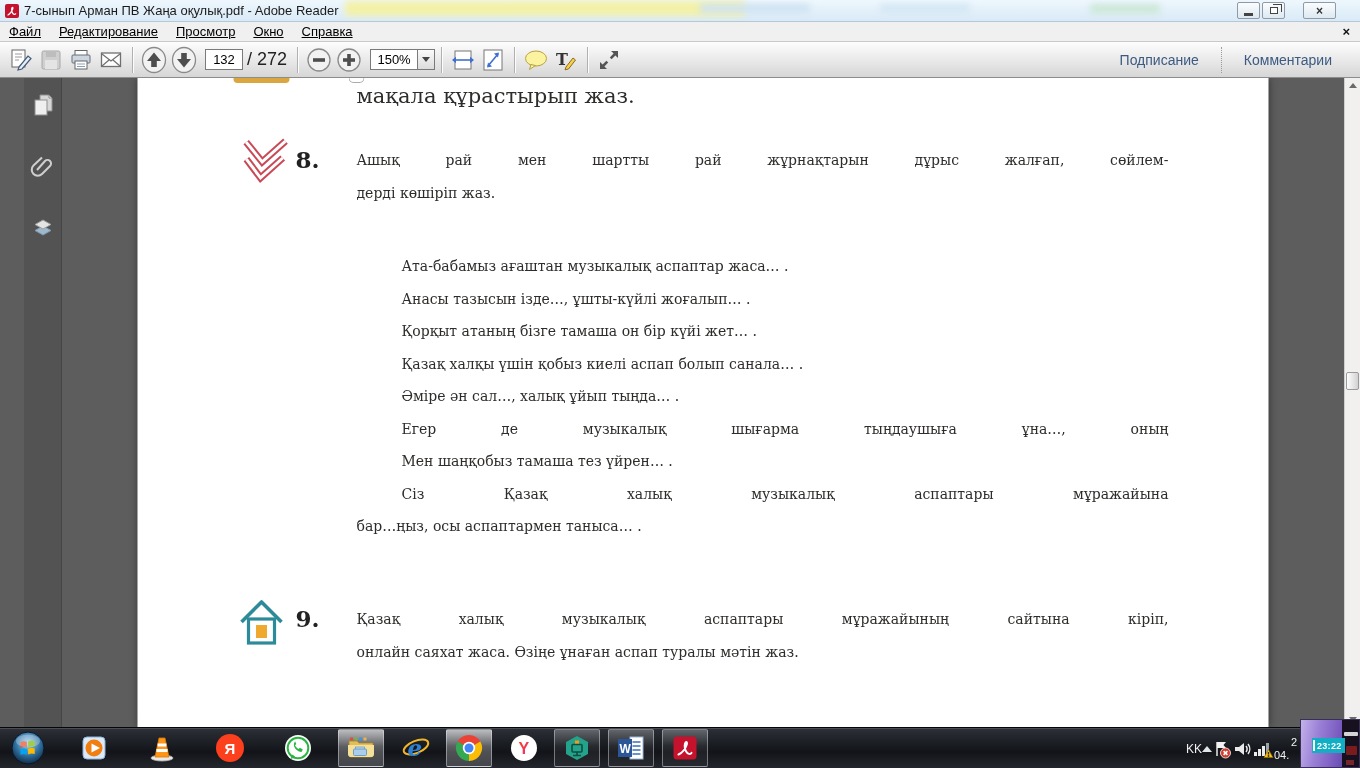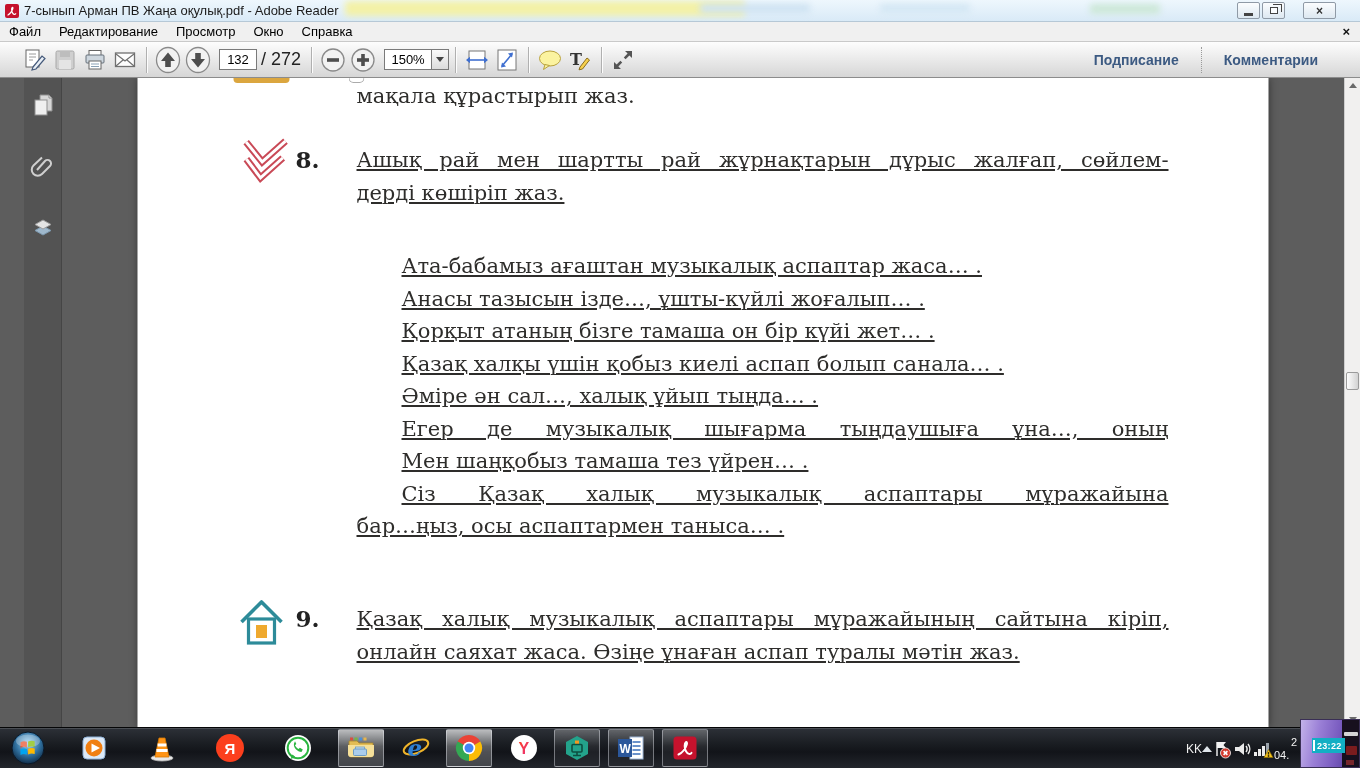--- a/index.html
+++ b/index.html
@@ -16,34 +16,34 @@
           background:linear-gradient(#fbfdfe,#dde8f1); display:flex; align-items:center; justify-content:center; }
   .wbtn-min  { left:1237px; width:23px; }
   .wbtn-rest { left:1262px; width:23px; }
   .wbtn-close{ left:1303px; width:33px; font-size:12px; font-weight:bold; color:#333; }
   .glyph-min { width:9px; height:3px; background:#444; margin-top:7px; }
   .glyph-rest { width:8px; height:7px; border:1.5px solid #444; position:relative; background:#fbfdfe; }
   .glyph-rest::before { content:""; position:absolute; left:2px; top:-4px; width:8px; height:7px; border:1.5px solid #444; border-bottom:none; border-left:none; }
 
   
   .menubar { height:20px; background:#f0f0f0; border-bottom:1px solid #c9c9c9; display:flex; align-items:center; font-size:13px; color:#000; }
-  .menu-item { padding:16px 9px; height:100%; display:flex; align-items:center; cursor:default; }
+  .menu-item { padding:16px 9px; height:100%; display:flex; align-items:center; cursor:default;text-decoration:underline; }
   .menu-close { margin-left:auto; padding:0 10px; font-weight:bold; font-size:13px; color:#111; }
 
   
-  .toolbar { height:36px; background:linear-gradient(#fdfdfd,#e2e2e2 70%,#d6d6d6); border-bottom:1px solid #8c8c8c; display:flex; align-items:center; padding:0 20px; }
+  .toolbar { height:36px; background:linear-gradient(#fdfdfd,#e2e2e2 70%,#d6d6d6); border-bottom:1px solid #8c8c8c; display:flex; align-items:center; padding:0 6px; }
   .tbtn { width:30px; height:28px; display:flex; align-items:center; justify-content:center; border-radius:3px; }
   .tb-sep { width:1px; height:26px; background:#b0b0b0; box-shadow:1px 0 0 #fdfdfd; margin:0 6px; }
   .page-input { width:38px; height:21px; border:1px solid #7a7a7a; background:#fff; font-size:13px; text-align:center; font-family:"Liberation Sans",sans-serif; margin:0 4px 0 6px; }
   .page-total { font-size:18px; color:#222; margin-right:4px; white-space:nowrap; }
   .zoombox { width:48px; height:21px; border:1px solid #7a7a7a; background:#fff; font-size:13px; display:flex; align-items:center; justify-content:center; margin-left:6px; }
   .zoomdrop { width:17px; height:21px; border:1px solid #7a7a7a; border-left:none; background:linear-gradient(#fafafa,#dcdcdc); display:flex; align-items:center; justify-content:center; }
   .caret-down { width:0; height:0; border-left:4px solid transparent; border-right:4px solid transparent; border-top:5px solid #444; }
   .tb-right { margin-left:auto; display:flex; align-items:center; height:100%; }
-  .tb-label { font-size:14px; font-weight:bold; color:#3c5a82; padding:0 22px; }
+  .tb-label { font-size:14px; font-weight:normal; color:#3c5a82; padding:0 22px; }
   .tb-dotsep { height:26px; border-left:1px dotted #9a9a9a; }
 
   
   .workspace { display:flex; height:649px;margin-left:24px; }
   .sidebar { width:38px; background:#535353; border-right:1px solid #454545; padding-top:14px; display:flex; flex-direction:column; align-items:center; gap:36px; }
   .side-ico { width:26px; height:26px; display:flex; align-items:center; justify-content:center; }
   .docpane { flex:1; position:relative; background:#5d5d5d; overflow:hidden; }
   .page { position:absolute; left:50%; transform:translateX(-50%); top:0; width:1131px; height:100%; background:#ffffff; box-shadow:0 0 8px rgba(0,0,0,.45); }
 
   
@@ -53,21 +53,21 @@
   .tri-up { width:0; height:0; border-left:4px solid transparent; border-right:4px solid transparent; border-bottom:5px solid #6a6a6a; }
   .tri-dn { width:0; height:0; border-left:4px solid transparent; border-right:4px solid transparent; border-top:5px solid #6a6a6a; }
   .sb-thumb { position:absolute; left:1px; top:294px; width:13px; height:18px; background:linear-gradient(90deg,#fdfdfd,#d2d2d2); border:1px solid #9a9a9a; border-radius:2px; }
 
   
   .pdf-text { font-family:"DejaVu Serif", serif; color:#2e2d2b; }
   .partial-icon { position:absolute; left:96px; top:0; width:56px; height:5px; background:#dba63f; border-radius:0 0 4px 4px; }
   .partial-circle { position:absolute; left:211px; top:0; width:16px; height:5px; border:1.5px solid #ababab; border-top:none; border-radius:0 0 8px 8px; }
   .pline { position:absolute; left:219px; top:6px; font-size:21px; }
   .exnum { position:absolute; left:158px; width:44px; font-size:23px; font-weight:bold; font-family:"DejaVu Serif",serif; color:#222; }
-  .col { position:absolute; left:219px; width:812px; font-size:21px; line-height:32.5px;text-decoration:underline; }
+  .col { position:absolute; left:219px; width:812px; font-size:14px; line-height:32.5px; }
   .line { height:32.5px; white-space:nowrap; }
   .line.j { white-space:normal; text-align:justify; text-align-last:justify; }
   .line.ind { margin-left:45px; }
   .line.j.ind { margin-left:45px; width:767px; }
   .ex-icon { position:absolute; }
 
   
   .taskbar { position:absolute; left:0; top:727px; width:1360px; height:41px;
              background:linear-gradient(#2d3138,#1a1d22 40%,#121419 60%,#23262c);
              border-top:1px solid #050607; box-shadow:inset 0 1px 0 rgba(255,255,255,.14); display:flex; align-items:center; }

